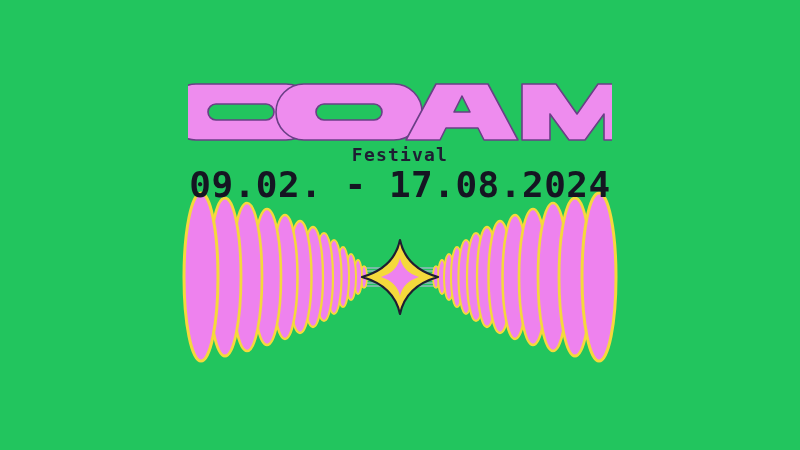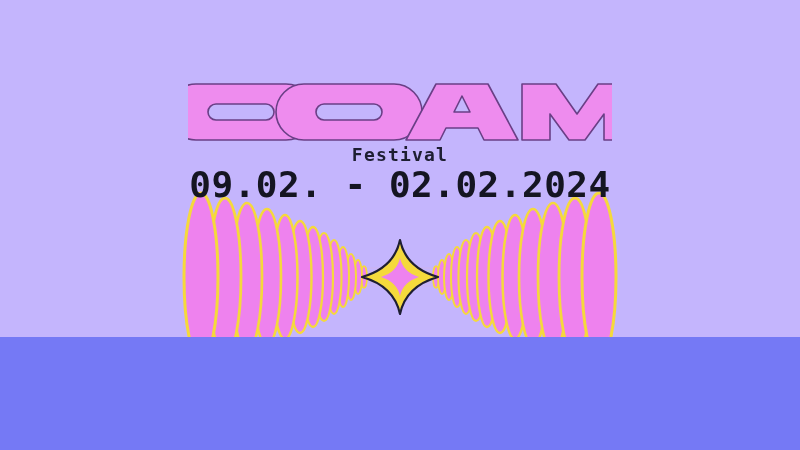--- a/index.html
+++ b/index.html
@@ -2,22 +2,22 @@
 <html><head>
 <meta charset="utf-8">
 <style>
   html,body{margin:0;padding:0;}
   body{
     width:800px;height:450px;overflow:hidden;
     font-family:"Liberation Sans",sans-serif;
     background:#7579f5;
   }
   #poster{
-    position:relative;width:800px;height:337px;
-    background:#c4b5fd;overflow:hidden;
+    position:relative;width:800px;height:450px;
+    background:#22c55e;overflow:hidden;
   }
   
   #artwork{
     position:absolute;left:0;top:0;width:800px;height:450px;
     z-index:1;pointer-events:none;
   }
   
   #textblock{
     position:absolute;left:0;top:0;width:800px;
     z-index:3;text-align:center;
@@ -119,16 +119,16 @@
           <path d="M248 10 H300 L330 66 H296 L290 54 H258 L252 66 H218 Z
                    M266 38 H282 L274 22 Z" fill-rule="evenodd"></path>
 
           <path d="M334 10 H368 L389 40 L410 10 H444 V66 H416 V40 L397 66 H381 L362 40 V66 H334 Z" fill-rule="evenodd"></path>
         </g>
       </svg>
     </div>
 
     <div id="festival">Festival</div>
 
-    <div id="dates">09.02. - 02.02.2024</div>
+    <div id="dates">09.02. - 17.08.2024</div>
   </div>
 
 </div>
 
 </body></html>

